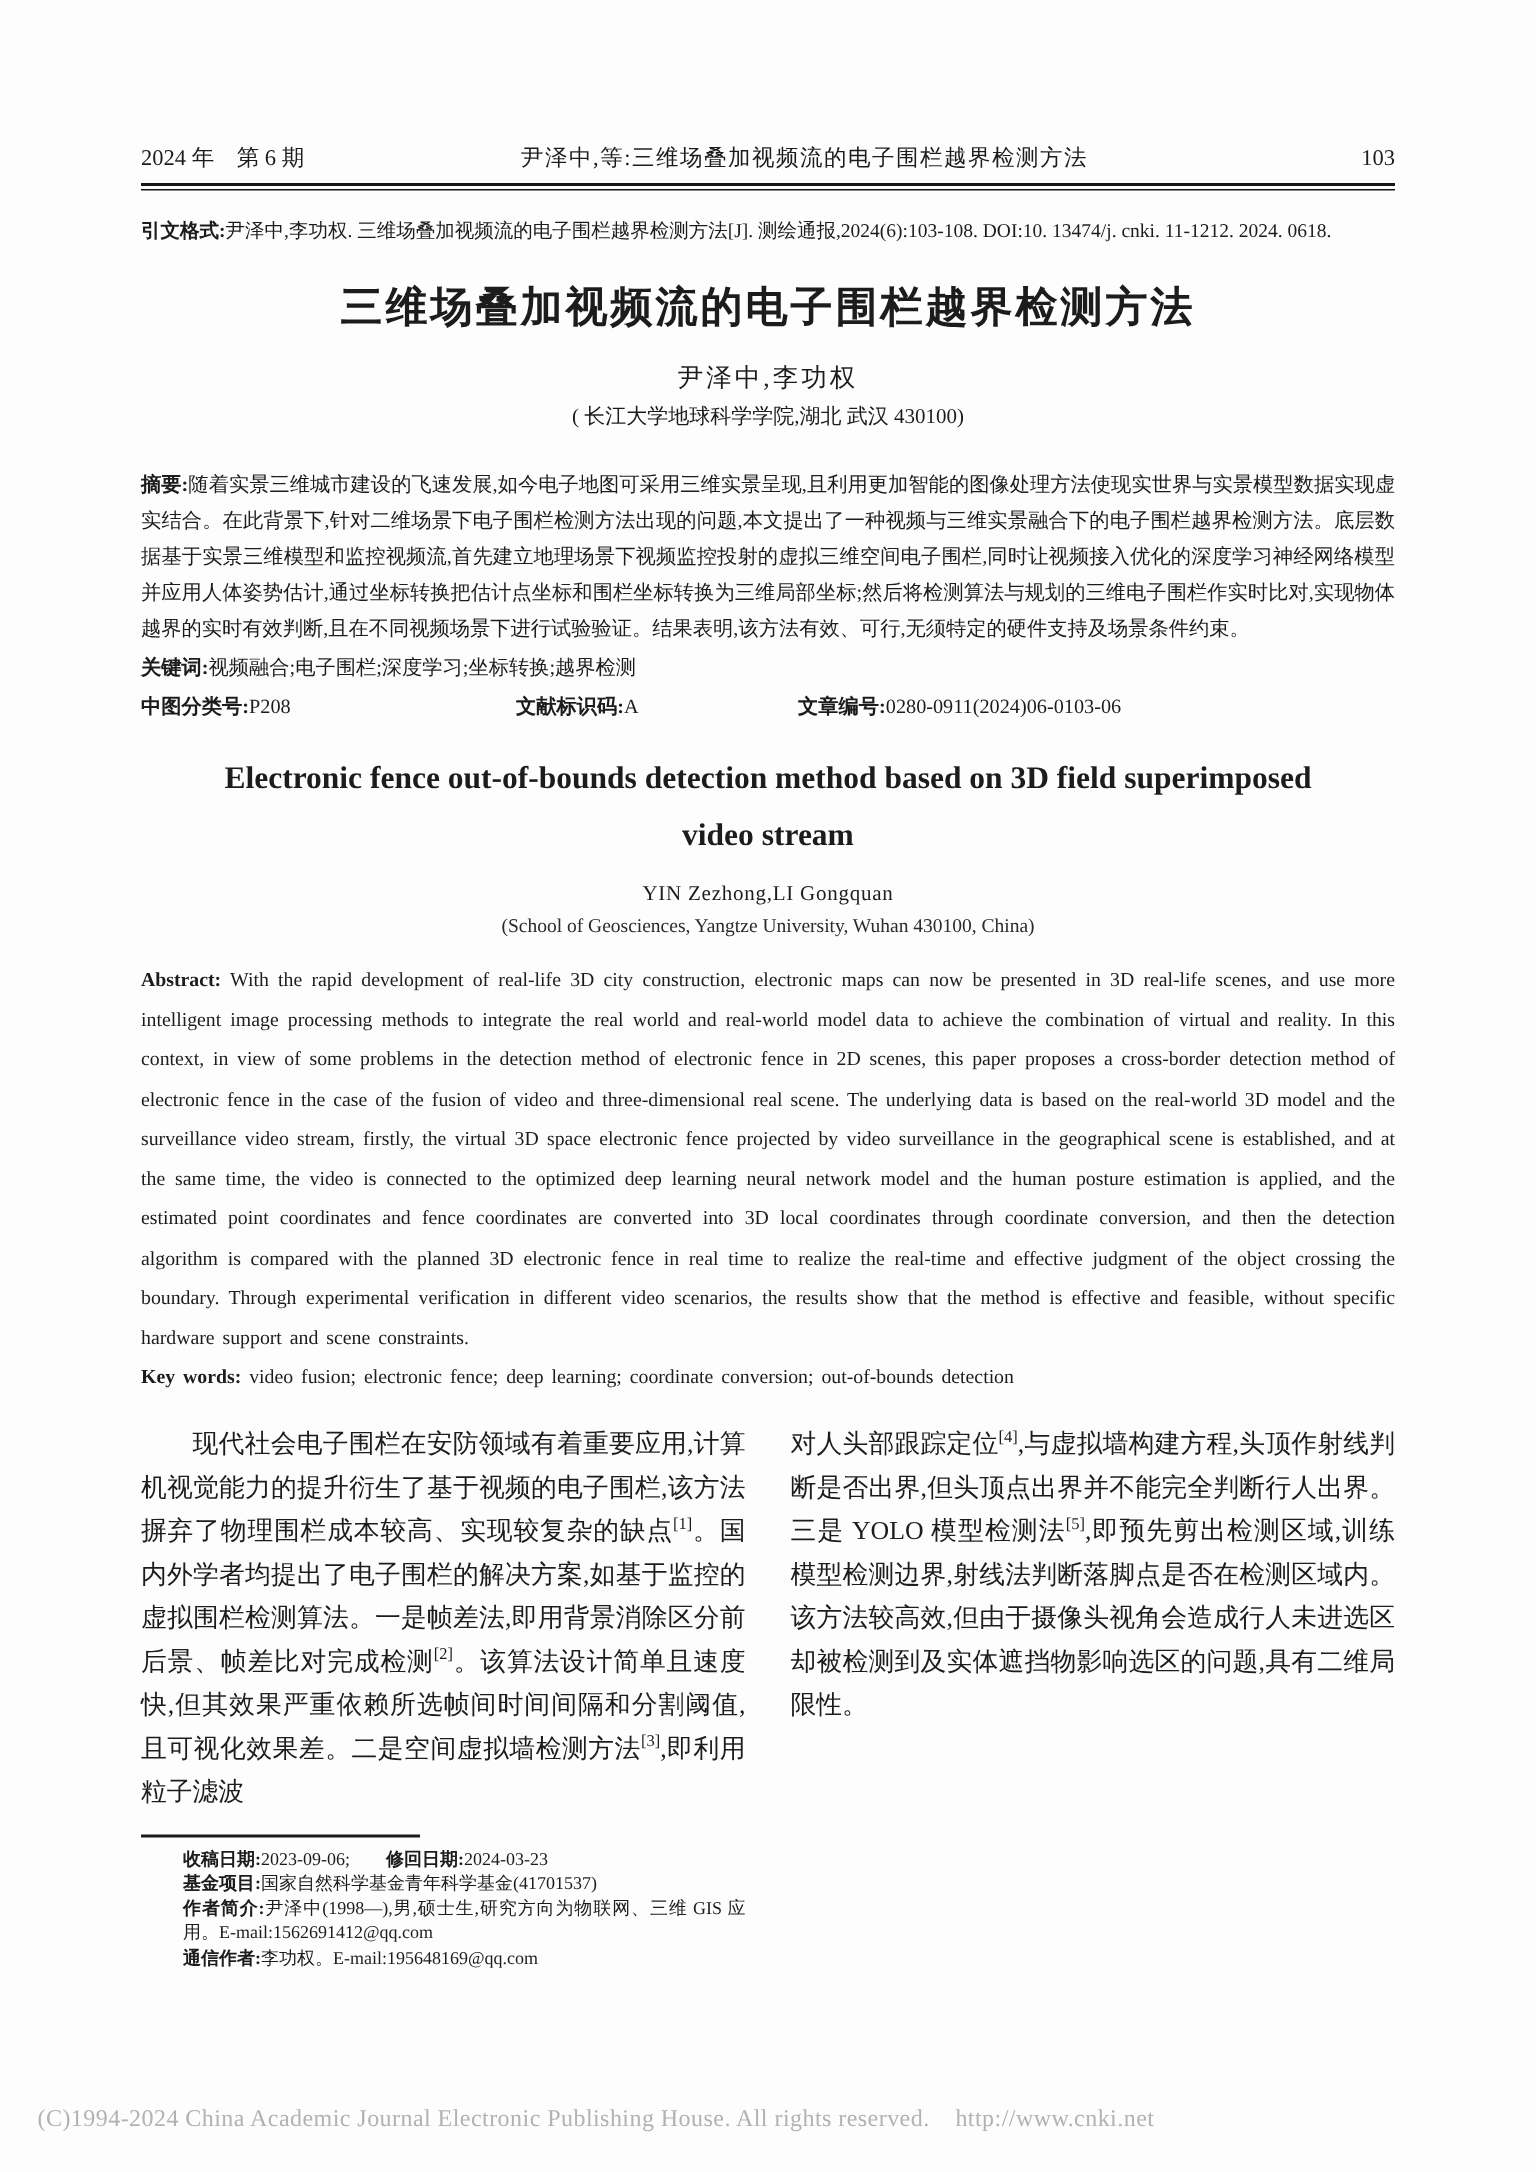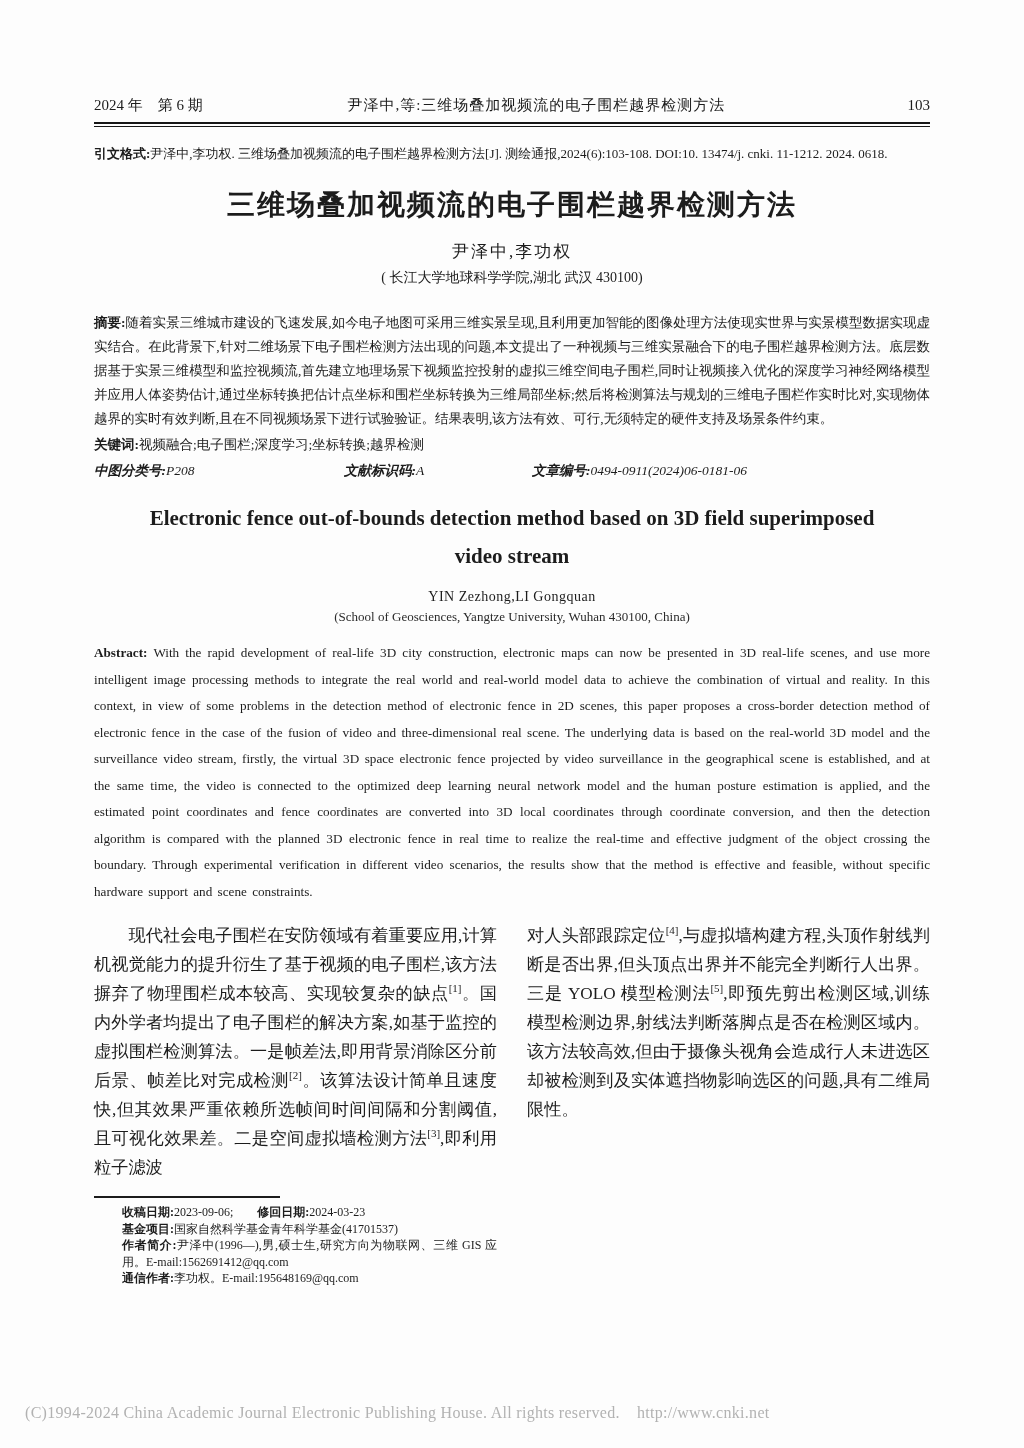--- a/index.html
+++ b/index.html
@@ -28,21 +28,21 @@
   .citation { margin-top:14px; font-size:13px; line-height:25px; text-align:justify; }
 
   
   .title-cn { margin-top:20px; text-align:center; font-size:28px; font-weight:bold; letter-spacing:2px; }
   .authors-cn { margin-top:16px; text-align:center; font-size:17px; letter-spacing:2px; }
   .affil-cn { margin-top:6px; text-align:center; font-size:14px; }
 
   
   .abs-cn { margin-top:24px; font-size:13.5px; line-height:24px; text-align:justify; }
   .kw-cn { font-size:13.5px; line-height:24px; margin-top:2px; }
-  .meta { display:flex; font-size:13.5px; line-height:24px; margin-top:2px;font-style:italic; }
+  .meta { display:flex; font-size:13.5px; line-height:24px; margin-top:2px; }
   .meta .g1 { width:250px; } .meta .g2 { width:188px; } .meta .g3 { flex:1; }
 
   
   .title-en { margin:16px auto 0 auto; max-width:744px; text-align:center;
     font-size:21px; line-height:38px; font-weight:bold; }
   .authors-en { margin-top:14px; text-align:center; font-size:14px; letter-spacing:.5px; }
   .affil-en { margin-top:4px; text-align:center; font-size:13px; color:#2a2a2a; }
   .abs-en { margin-top:15px; font-size:13.2px; line-height:26.5px; text-align:justify; word-spacing:2px; }
   .kw-en { font-size:13.2px; line-height:26.5px; word-spacing:2px; }
 
@@ -79,38 +79,39 @@
     <div class="authors-cn">尹泽中,李功权</div>
     <div class="affil-cn">( 长江大学地球科学学院,湖北 武汉 430100)</div>
 
     <p class="abs-cn"><b>摘要:</b><span>随着实景三维城市建设的飞速发展,如今电子地图可采用三维实景呈现,且利用更加智能的图像处理方法使现实世界与实景模型数据实现虚实结合。在此背景下,针对二维场景下电子围栏检测方法出现的问题,本文提出了一种视频与三维实景融合下的电子围栏越界检测方法。底层数据基于实景三维模型和监控视频流,首先建立地理场景下视频监控投射的虚拟三维空间电子围栏,同时让视频接入优化的深度学习神经网络模型并应用人体姿势估计,通过坐标转换把估计点坐标和围栏坐标转换为三维局部坐标;然后将检测算法与规划的三维电子围栏作实时比对,实现物体越界的实时有效判断,且在不同视频场景下进行试验验证。结果表明,该方法有效、可行,无须特定的硬件支持及场景条件约束。</span></p>
 
     <p class="kw-cn"><b>关键词:</b><span>视频融合;电子围栏;深度学习;坐标转换;越界检测</span></p>
 
     <div class="meta">
       <span class="g1"><b>中图分类号:</b><span>P208</span></span>
       <span class="g2"><b>文献标识码:</b><span>A</span></span>
-      <span class="g3"><b>文章编号:</b><span>0494-0911(2024)06-0181-06</span></span>
+      <span class="g3"><b>文章编号:</b><span>0280-0911(2024)06-0103-06</span></span>
     </div>
 
     <h2 class="title-en">Electronic fence out-of-bounds detection method based on 3D field superimposed video stream</h2>
     <div class="authors-en">YIN Zezhong,LI Gongquan</div>
     <div class="affil-en">(School of Geosciences, Yangtze University, Wuhan 430100, China)</div>
 
     <p class="abs-en"><b>Abstract:</b><span> </span><span>With the rapid development of real-life 3D city construction, electronic maps can now be presented in 3D real-life scenes, and use more intelligent image processing methods to integrate the real world and real-world model data to achieve the combination of virtual and reality. In this context, in view of some problems in the detection method of electronic fence in 2D scenes, this paper proposes a cross-border detection method of electronic fence in the case of the fusion of video and three-dimensional real scene. The underlying data is based on the real-world 3D model and the surveillance video stream, firstly, the virtual 3D space electronic fence projected by video surveillance in the geographical scene is established, and at the same time, the video is connected to the optimized deep learning neural network model and the human posture estimation is applied, and the estimated point coordinates and fence coordinates are converted into 3D local coordinates through coordinate conversion, and then the detection algorithm is compared with the planned 3D electronic fence in real time to realize the real-time and effective judgment of the object crossing the boundary. Through experimental verification in different video scenarios, the results show that the method is effective and feasible, without specific hardware support and scene constraints.</span></p>
 
+    <p class="kw-en"><b>Key words:</b><span> </span><span>video fusion; electronic fence; deep learning; coordinate conversion; out-of-bounds detection</span></p>
 
     <div class="columns">
       <div class="col">
         <p class="indent">现代社会电子围栏在安防领域有着重要应用,计算机视觉能力的提升衍生了基于视频的电子围栏,该方法摒弃了物理围栏成本较高、实现较复杂的缺点<sup>[1]</sup>。国内外学者均提出了电子围栏的解决方案,如基于监控的虚拟围栏检测算法。一是帧差法,即用背景消除区分前后景、帧差比对完成检测<sup>[2]</sup>。该算法设计简单且速度快,但其效果严重依赖所选帧间时间间隔和分割阈值,且可视化效果差。二是空间虚拟墙检测方法<sup>[3]</sup>,即利用粒子滤波</p>
         <div class="fn-sep"></div>
         <div class="footnotes">
           <div><span style="font-weight: bold;">收稿日期:</span><span>2023-09-06;</span><span style="font-weight: bold; margin-left: 24px;">修回日期:</span><span>2024-03-23</span></div>
           <div><span style="font-weight: bold;">基金项目:</span><span>国家自然科学基金青年科学基金(41701537)</span></div>
-          <div><span style="font-weight: bold;">作者简介:</span><span>尹泽中(1996—),男,硕士生,研究方向为物联网、三维 GIS 应用。E-mail:1562691412@qq.com</span></div>
+          <div><span style="font-weight: bold;">作者简介:</span><span>尹泽中(1998—),男,硕士生,研究方向为物联网、三维 GIS 应用。E-mail:1562691412@qq.com</span></div>
           <div><span style="font-weight: bold;">通信作者:</span><span>李功权。E-mail:195648169@qq.com</span></div>
         </div>
       </div>
       <div class="col">
         <p>对人头部跟踪定位<sup>[4]</sup>,与虚拟墙构建方程,头顶作射线判断是否出界,但头顶点出界并不能完全判断行人出界。三是 YOLO 模型检测法<sup>[5]</sup>,即预先剪出检测区域,训练模型检测边界,射线法判断落脚点是否在检测区域内。该方法较高效,但由于摄像头视角会造成行人未进选区却被检测到及实体遮挡物影响选区的问题,具有二维局限性。</p>
       </div>
     </div>
 
   </div>
 

